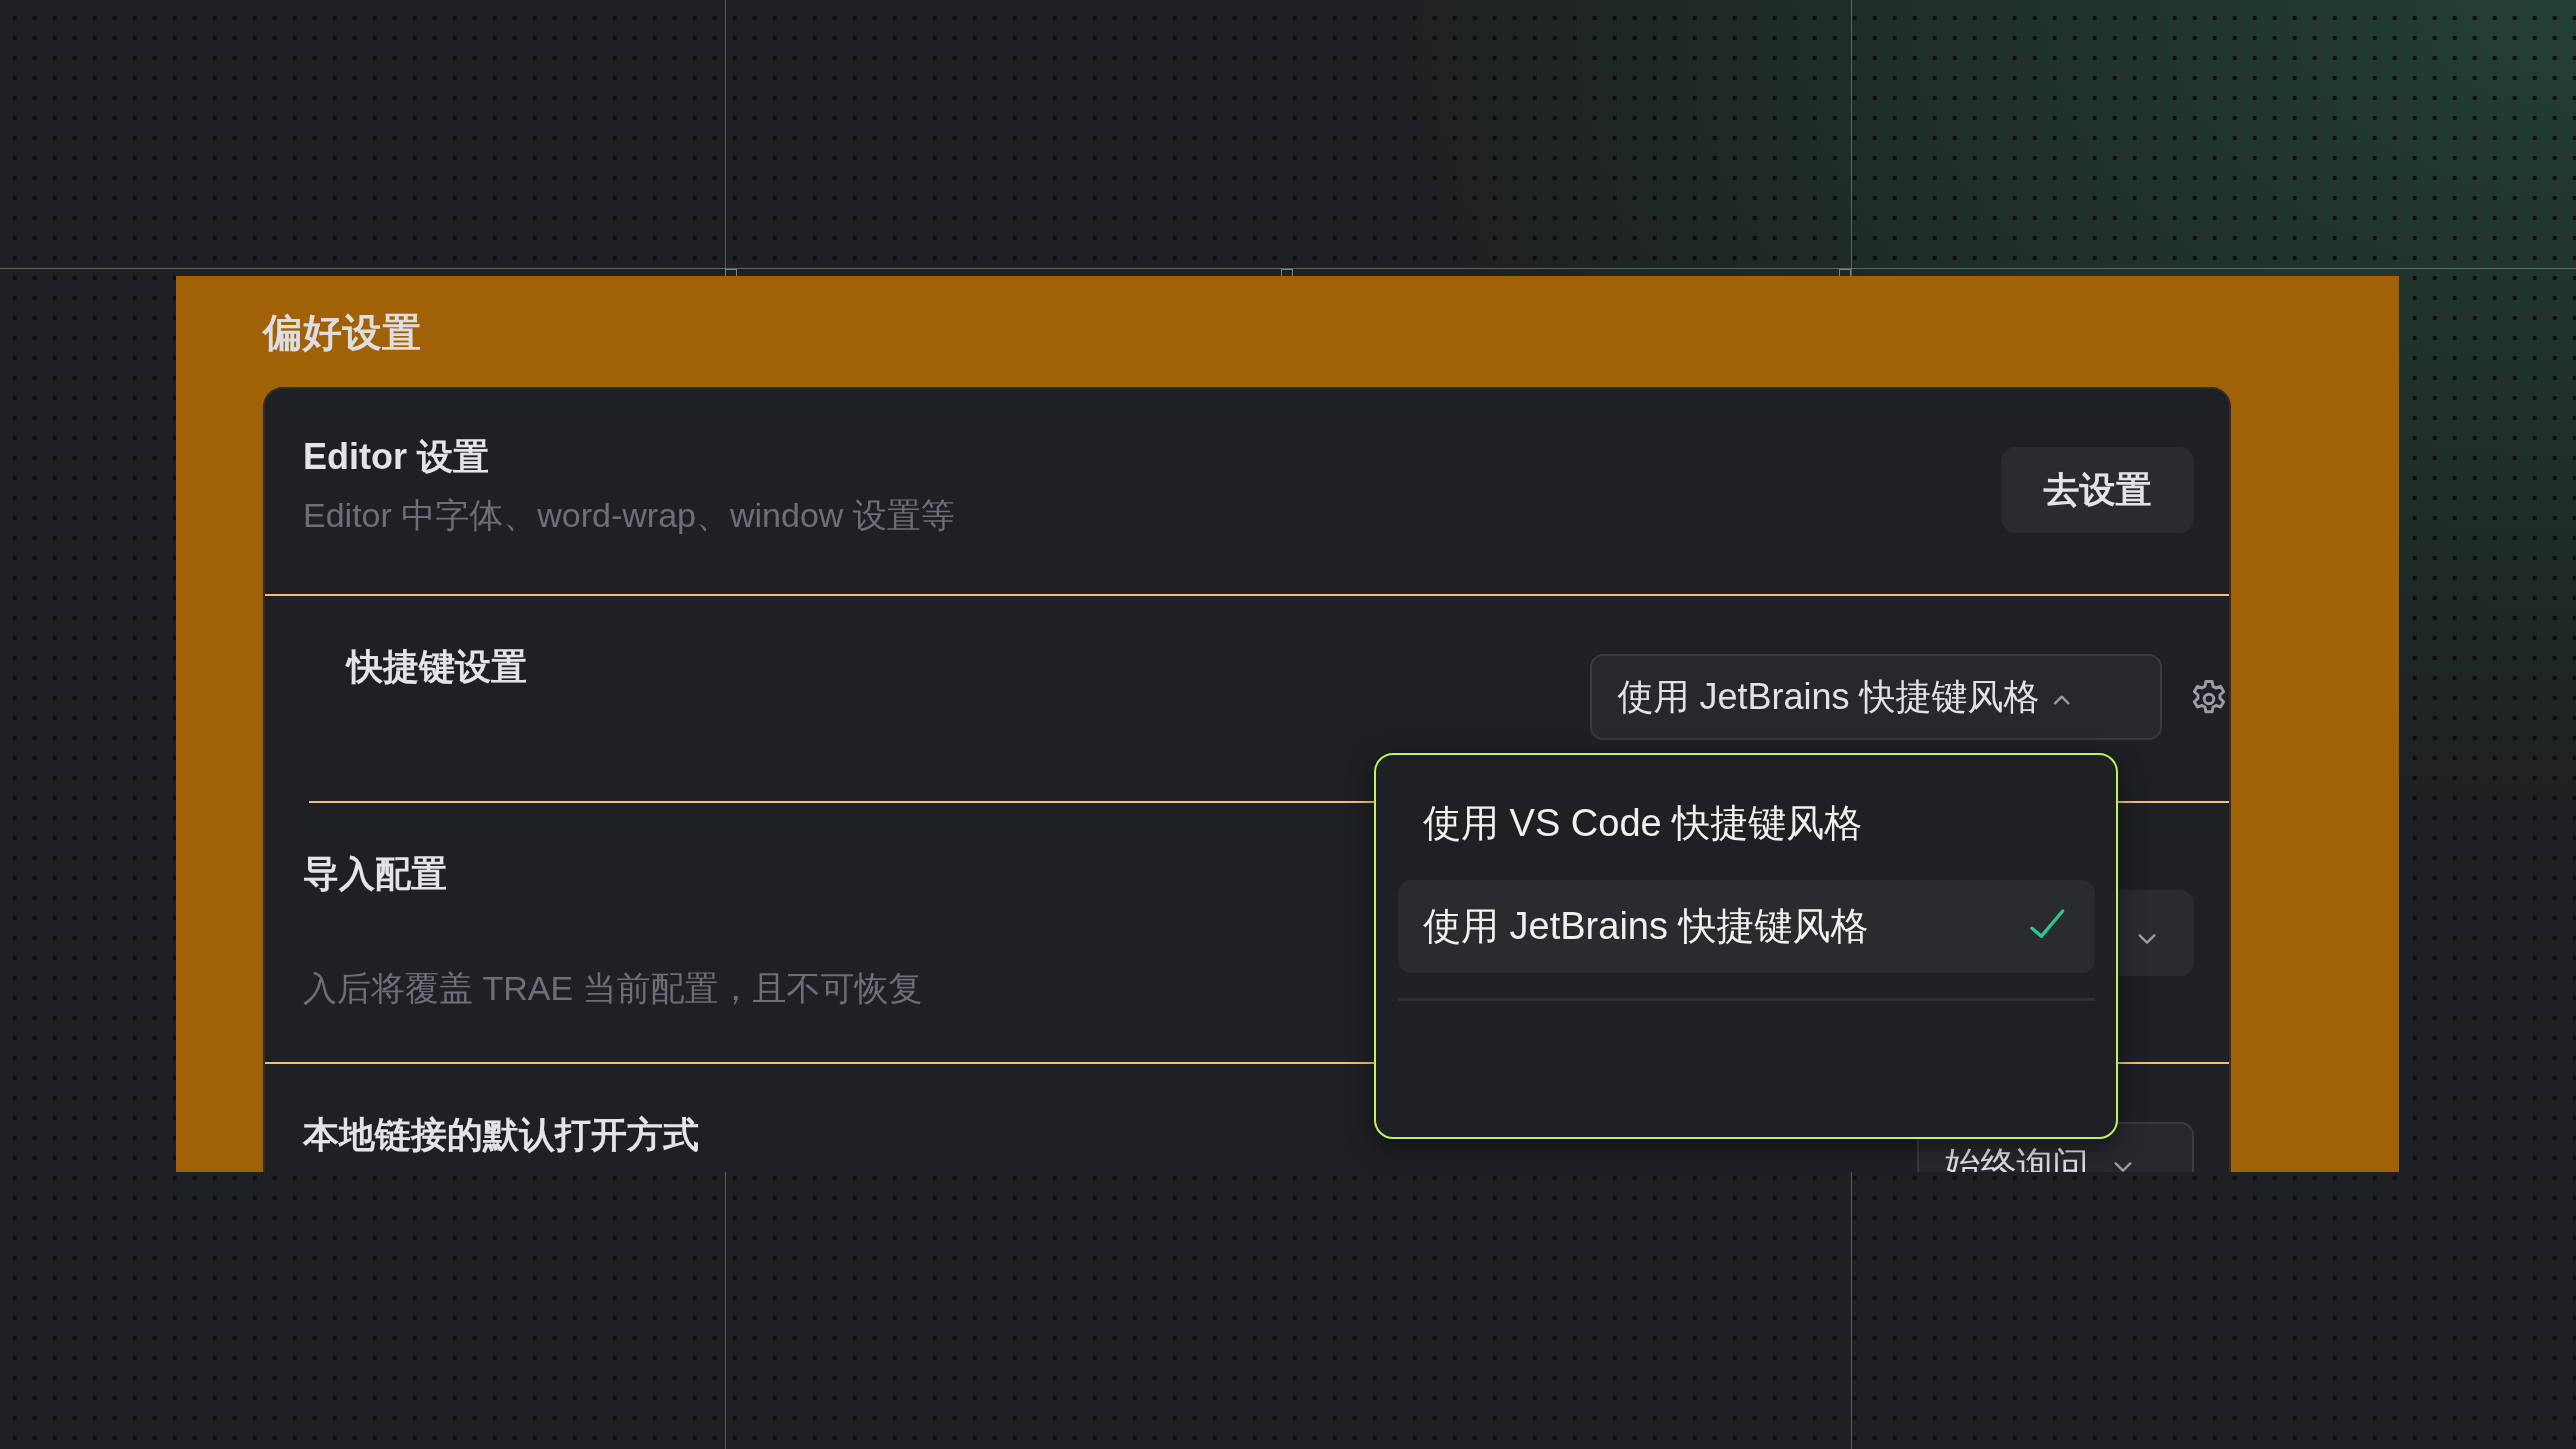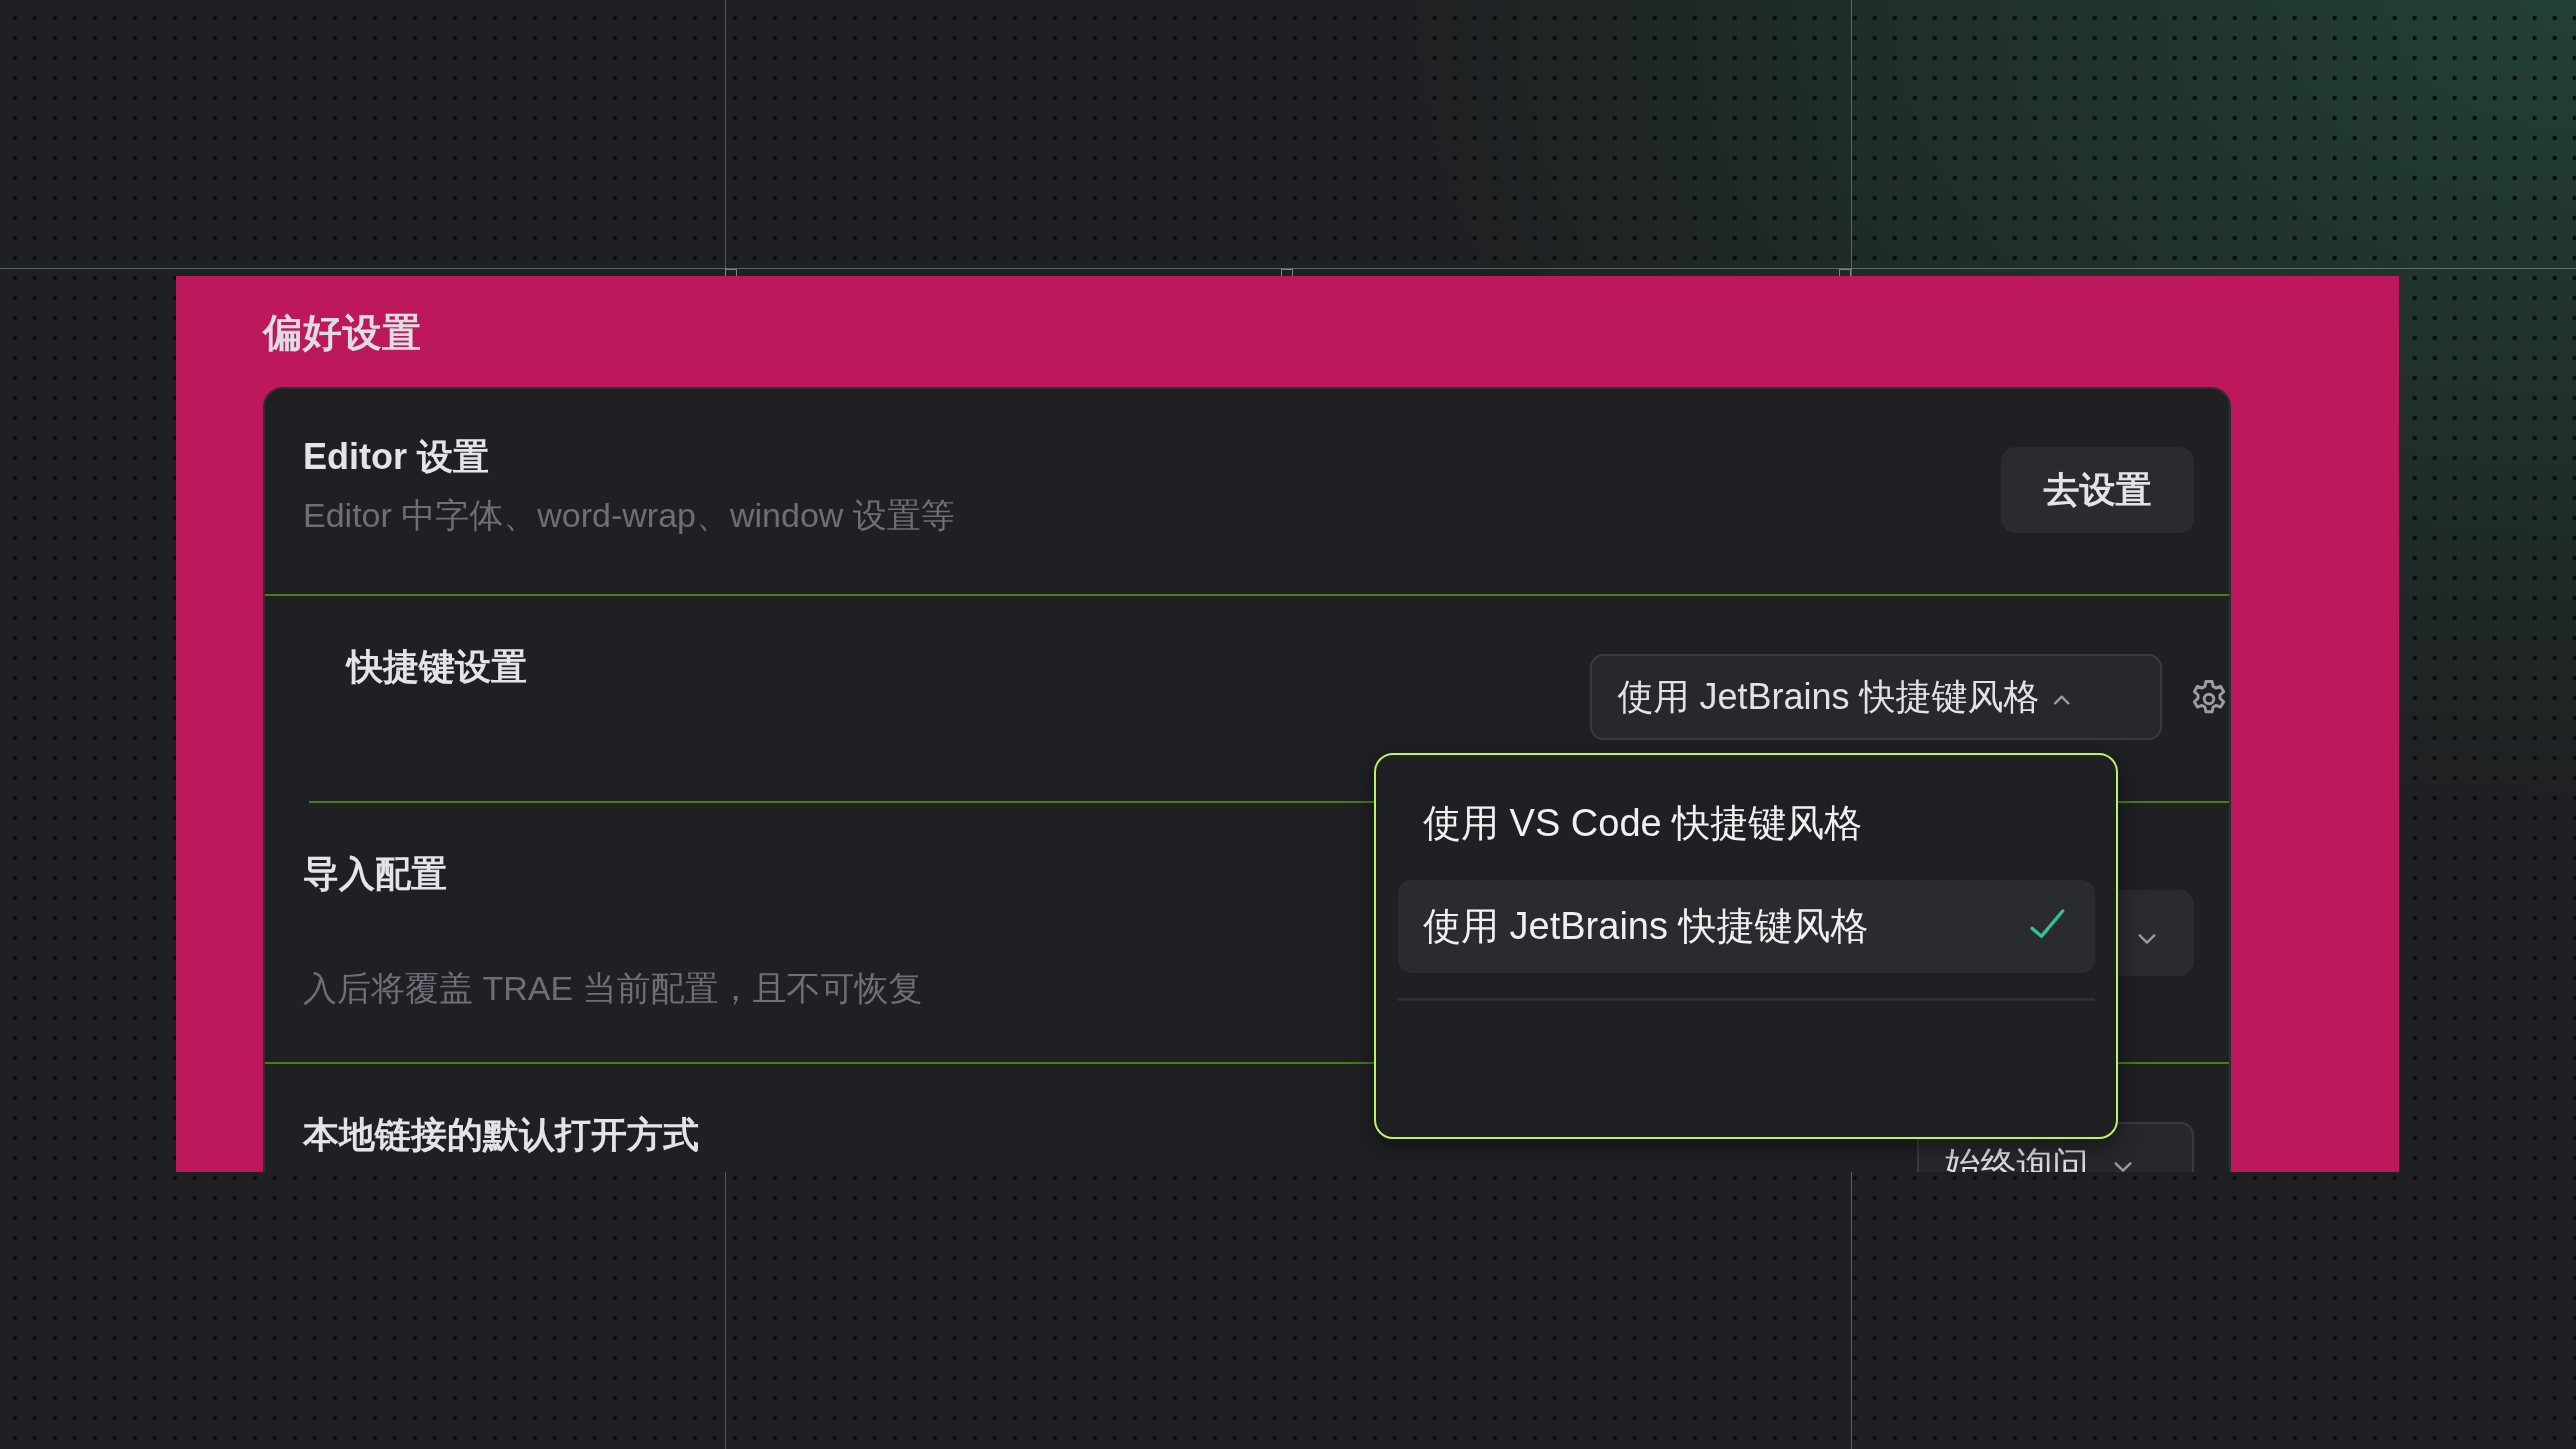--- a/index.html
+++ b/index.html
@@ -17,31 +17,31 @@
     background-size: 20px 20px;
     background-position: 4.7px 8px;
   }
   
   .guide-v { position: absolute; top: 0; bottom: 0; width: 1.3px; background: rgba(150,170,160,0.45); }
   .guide-h { position: absolute; left: 0; right: 0; height: 1.3px; background: rgba(150,170,160,0.5); }
   .handle { position: absolute; width: 12px; height: 12px; border: 1.3px solid #6f8a80; }
 
   .panel {
     position: absolute; left: 176px; top: 276px; width: 2223px; height: 896px;
-    background: #be185d; overflow: hidden;
+    background: #a16207; overflow: hidden;
   }
   .panel-title {
     position: absolute; left: 87px; top: 30px;
     font-size: 39px; font-weight: bold; color: #dedee2; letter-spacing: 0.7px;
   }
   .card {
     position: absolute; left: 87px; top: 111px; width: 1968px; height: 872px;
     background: #1f2024; border: 2px solid #2d2e33; border-radius: 20px;
   }
-  .row { position: absolute; left: 0; right: 0; border-bottom: 2px solid #4d7c0f; }
+  .row { position: absolute; left: 0; right: 0; border-bottom: 2px solid #fdba74; }
   .row-title {
     position: absolute; left: 38px;
     font-size: 36px; font-weight: bold; color: #e4e4e8;
   }
   .row-desc {
     position: absolute; left: 38px;
     font-size: 34px; color: #6d6f78; line-height: 56px; white-space: nowrap;
   }
   .btn {
     position: absolute; background: #2a2b30; border-radius: 14.8px;

